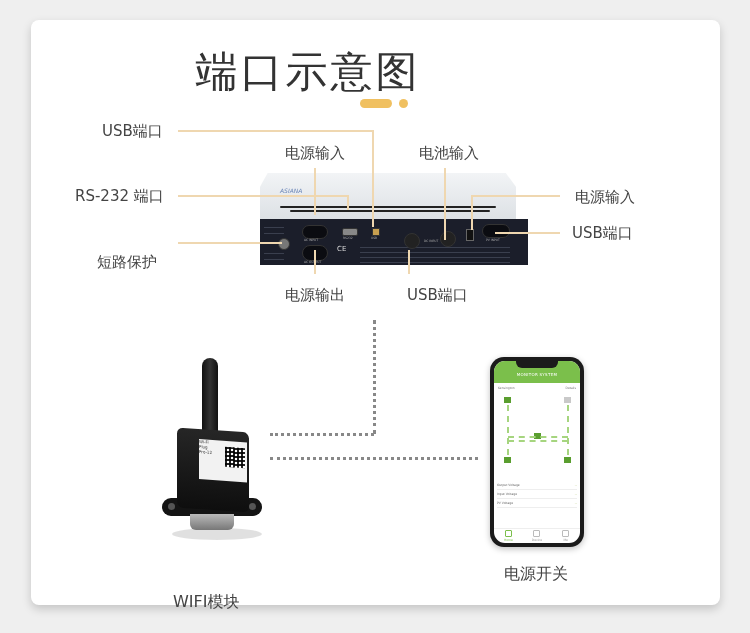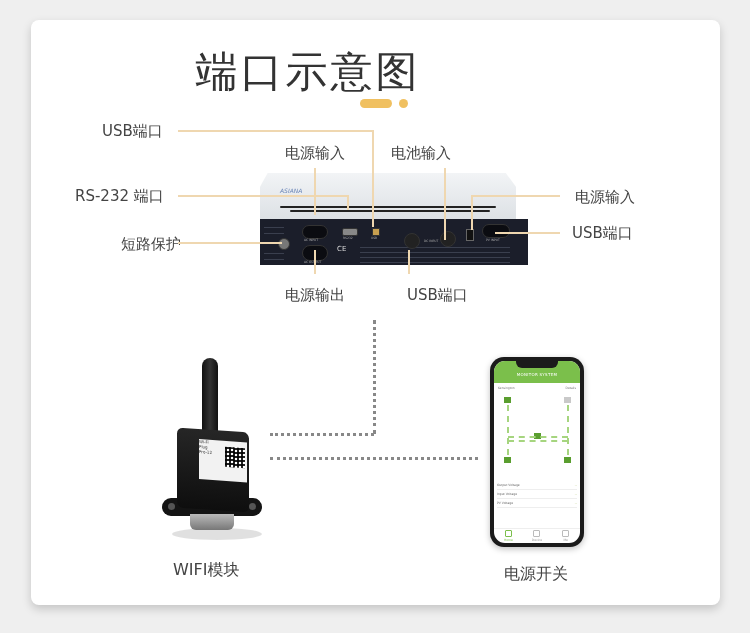--- a/index.html
+++ b/index.html
@@ -74,24 +74,24 @@
 <body>
 
 <div class="card"></div>
 
 <div class="title">端口示意图</div>
 <div class="deco-bar" style="background: rgb(240, 192, 96);"></div>
 <div class="deco-dot" style="background: rgb(240, 192, 96);"></div>
 
 <div class="label" style="left:102px; top:122px;">USB端口</div>
 <div class="label" style="left:75px; top:187px;">RS-232 端口</div>
-<div class="label" style="left:97px; top:235px;margin-left:24px;">短路保护</div>
+<div class="label" style="left:97px; top:253px;">短路保护</div>
 
 <div class="label" style="left:285px; top:144px;">电源输入</div>
-<div class="label" style="left:391px; top:144px;font-family:Liberation Serif, serif;">电池输入</div>
+<div class="label" style="left:419px; top:144px;font-family:Liberation Serif, serif;">电池输入</div>
 
 <div class="label" style="left:575px; top:188px;">电源输入</div>
 <div class="label" style="left:572px; top:224px;">USB端口</div>
 
 <div class="label" style="left:285px; top:286px;">电源输出</div>
 <div class="label" style="left:407px; top:286px;">USB端口</div>
 
 <div class="device">
   <div class="dev-top"></div>
   <div class="brand">ASIANA</div>
@@ -155,21 +155,21 @@
   <div class="db9"></div>
   <div class="wifi-body">
     <div class="wifi-label">
       <div>Wi-Fi</div>
       <div>Plug</div>
       <div>Pro-12</div>
       <div class="qr"></div>
     </div>
   </div>
 </div>
-<div class="caption" style="left:173px; top:560px;">WIFI模块</div>
+<div class="caption" style="left:173px; top:592px;">WIFI模块</div>
 
 <div class="phone">
   <div class="screen">
     <div class="phone-header" style="background: rgb(123, 191, 75);">
       <div class="notch"></div>
       <div class="phone-title">MONITOR SYSTEM</div>
     </div>
     <div class="subbar">
       <span>Kensington</span>
       <span style="float:right">Details</span>

